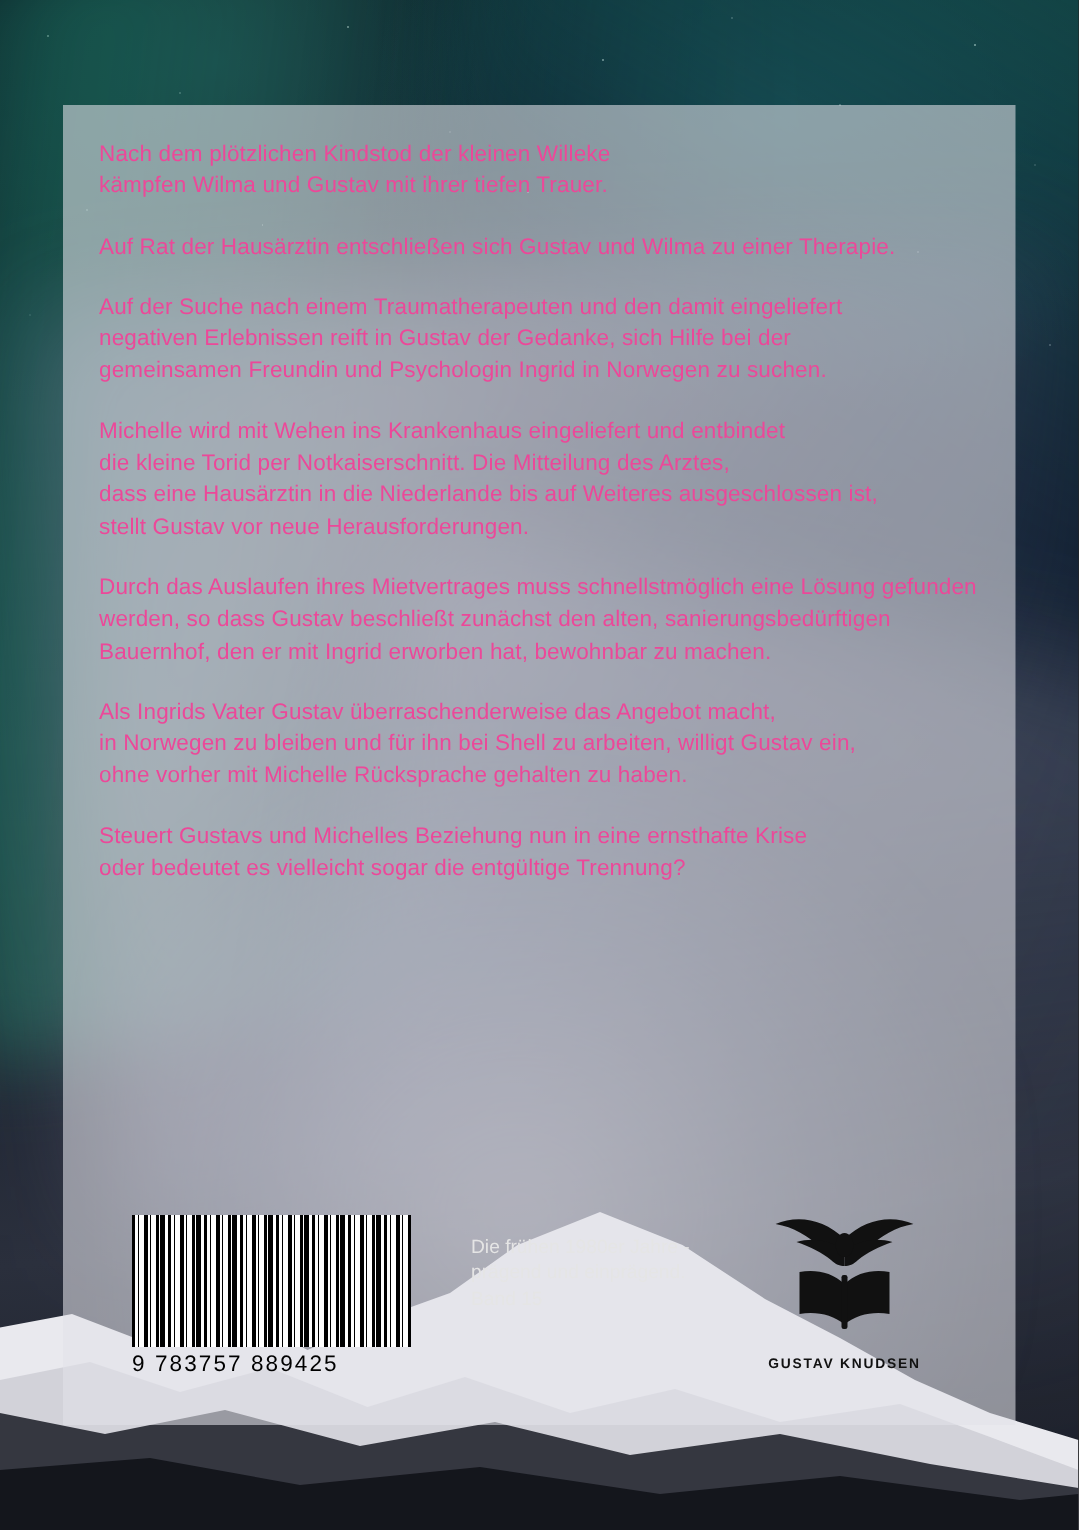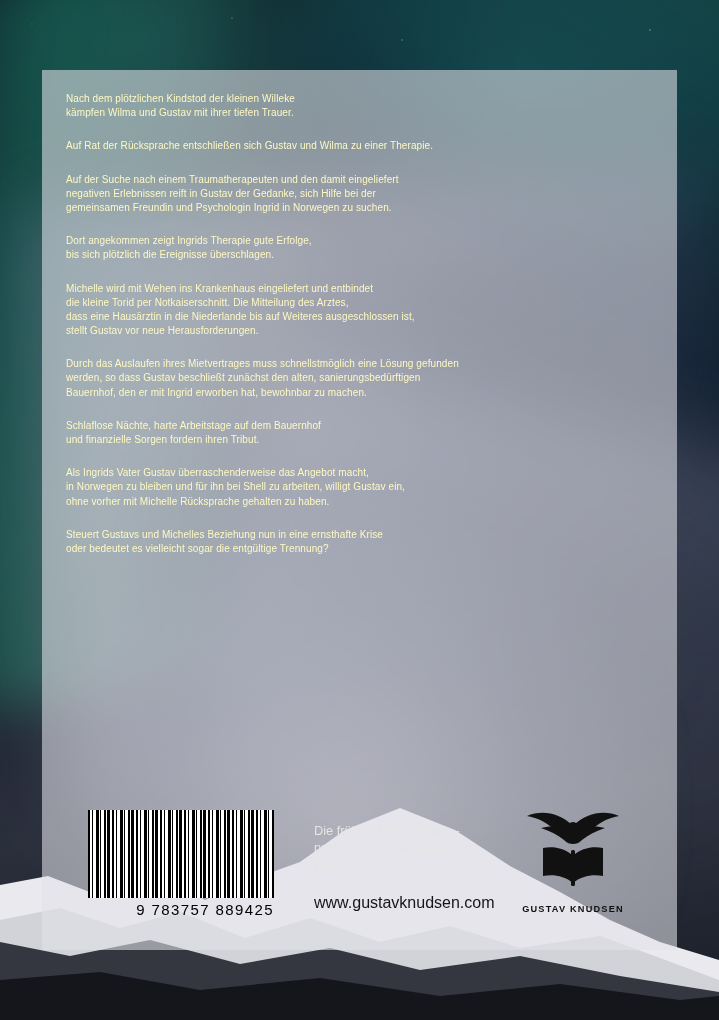--- a/index.html
+++ b/index.html
@@ -124,22 +124,22 @@
     left: 42px;
     top: 70px;
     width: 635px;
     height: 880px;
     background: rgba(226, 226, 232, 0.58);
     box-sizing: border-box;
     padding: 22px 24px 0 24px;
   }
 
   .blurb {
-    color: #fef9c3;
-    font-size: 10px;
+    color: #ec4899;
+    font-size: 15px;
     line-height: 1.42;
     letter-spacing: 0.1px;
   }
   .blurb p {
     margin: 0 0 19px 0;
     white-space: pre-line;
   }
 
   
   .footer {
@@ -169,21 +169,20 @@
       #000 16px, #000 18px, #fff 18px, #fff 19px,
       #000 19px, #000 22px, #fff 22px, #fff 24px
     );
   }
   .isbn-digits {
     margin-top: 3px;
     font-size: 15px;
     letter-spacing: 1.4px;
     color: #000;
     font-family: "Liberation Sans", sans-serif;
-    text-align: right;
   }
 
   .tagline {
     position: absolute;
     left: 248px;
     bottom: 52px;
     color: #e5e5e5;
     font-size: 12.8px;
     line-height: 1.35;
     white-space: pre-line;
@@ -192,21 +191,21 @@
     position: absolute;
     left: 248px;
     bottom: 14px;
     color: #15161a;
     font-size: 16px;
   }
 
   
   .logo {
     position: absolute;
-    right: 26px;
+    right: 36px;
     bottom: 10px;
     width: 108px;
     height: 112px;
     color: #111;
   }
   .logo svg { display: block; }
   .logo-text {
     position: absolute;
     left: 0;
     right: 0;
@@ -237,53 +236,48 @@
       <path d="M0,240 L60,228 L120,248 L180,232 L245,258 L310,238 L380,262 L450,246 L520,268 L600,256 L660,278 L719,300 L719,340 L0,340 Z" fill="#c9cad2" opacity="0.75"></path>
       <path d="M0,262 L70,276 L150,260 L240,284 L330,268 L420,290 L520,276 L620,296 L719,312 L719,340 L0,340 Z" fill="#23262f" opacity="0.9"></path>
       <path d="M0,300 L100,292 L200,310 L320,298 L440,316 L560,304 L680,320 L719,316 L719,340 L0,340 Z" fill="#14161c"></path>
     </svg>
   </div>
 
   <div class="panel">
     <div class="blurb">
       <p>Nach dem plötzlichen Kindstod der kleinen Willeke
 kämpfen Wilma und Gustav mit ihrer tiefen Trauer.</p>
-      <p>Auf Rat der Rücksprache entschließen sich Gustav und Wilma zu einer Therapie.</p>
+      <p>Auf Rat der Hausärztin entschließen sich Gustav und Wilma zu einer Therapie.</p>
       <p>Auf der Suche nach einem Traumatherapeuten und den damit eingeliefert
 negativen Erlebnissen reift in Gustav der Gedanke, sich Hilfe bei der
 gemeinsamen Freundin und Psychologin Ingrid in Norwegen zu suchen.</p>
-      <p>Dort angekommen zeigt Ingrids Therapie gute Erfolge,
-bis sich plötzlich die Ereignisse überschlagen.</p>
       <p>Michelle wird mit Wehen ins Krankenhaus eingeliefert und entbindet
 die kleine Torid per Notkaiserschnitt. Die Mitteilung des Arztes,
 dass eine Hausärztin in die Niederlande bis auf Weiteres ausgeschlossen ist,
 stellt Gustav vor neue Herausforderungen.</p>
       <p>Durch das Auslaufen ihres Mietvertrages muss schnellstmöglich eine Lösung gefunden
 werden, so dass Gustav beschließt zunächst den alten, sanierungsbedürftigen
 Bauernhof, den er mit Ingrid erworben hat, bewohnbar zu machen.</p>
-      <p>Schlaflose Nächte, harte Arbeitstage auf dem Bauernhof
-und finanzielle Sorgen fordern ihren Tribut.</p>
       <p>Als Ingrids Vater Gustav überraschenderweise das Angebot macht,
 in Norwegen zu bleiben und für ihn bei Shell zu arbeiten, willigt Gustav ein,
 ohne vorher mit Michelle Rücksprache gehalten zu haben.</p>
       <p>Steuert Gustavs und Michelles Beziehung nun in eine ernsthafte Krise
 oder bedeutet es vielleicht sogar die entgültige Trennung?</p>
     </div>
 
     <div class="footer">
 
       <div class="barcode-block">
         <div class="barcode"></div>
         <div class="isbn-digits">9  783757 889425</div>
       </div>
 
       <div class="tagline">Die frühen 1980er Jahre -
 prägend und einprägend.
 Band 15</div>
-      <div class="website">www.gustavknudsen.com</div>
 
       <div class="logo">
         <svg width="108" height="100" viewBox="0 0 108 100" xmlns="http://www.w3.org/2000/svg">
           <g fill="#111">
 
             <path d="M54 22 C40 8, 22 6, 8 12 C20 14, 30 20, 38 28 C44 33, 49 34, 54 34 Z"></path>
             <path d="M54 22 C68 8, 86 6, 100 12 C88 14, 78 20, 70 28 C64 33, 59 34, 54 34 Z"></path>
             <path d="M54 30 C44 22, 32 21, 22 24 C31 27, 39 31, 45 36 C48 39, 51 40, 54 40 Z"></path>
             <path d="M54 30 C64 22, 76 21, 86 24 C77 27, 69 31, 63 36 C60 39, 57 40, 54 40 Z"></path>
 

